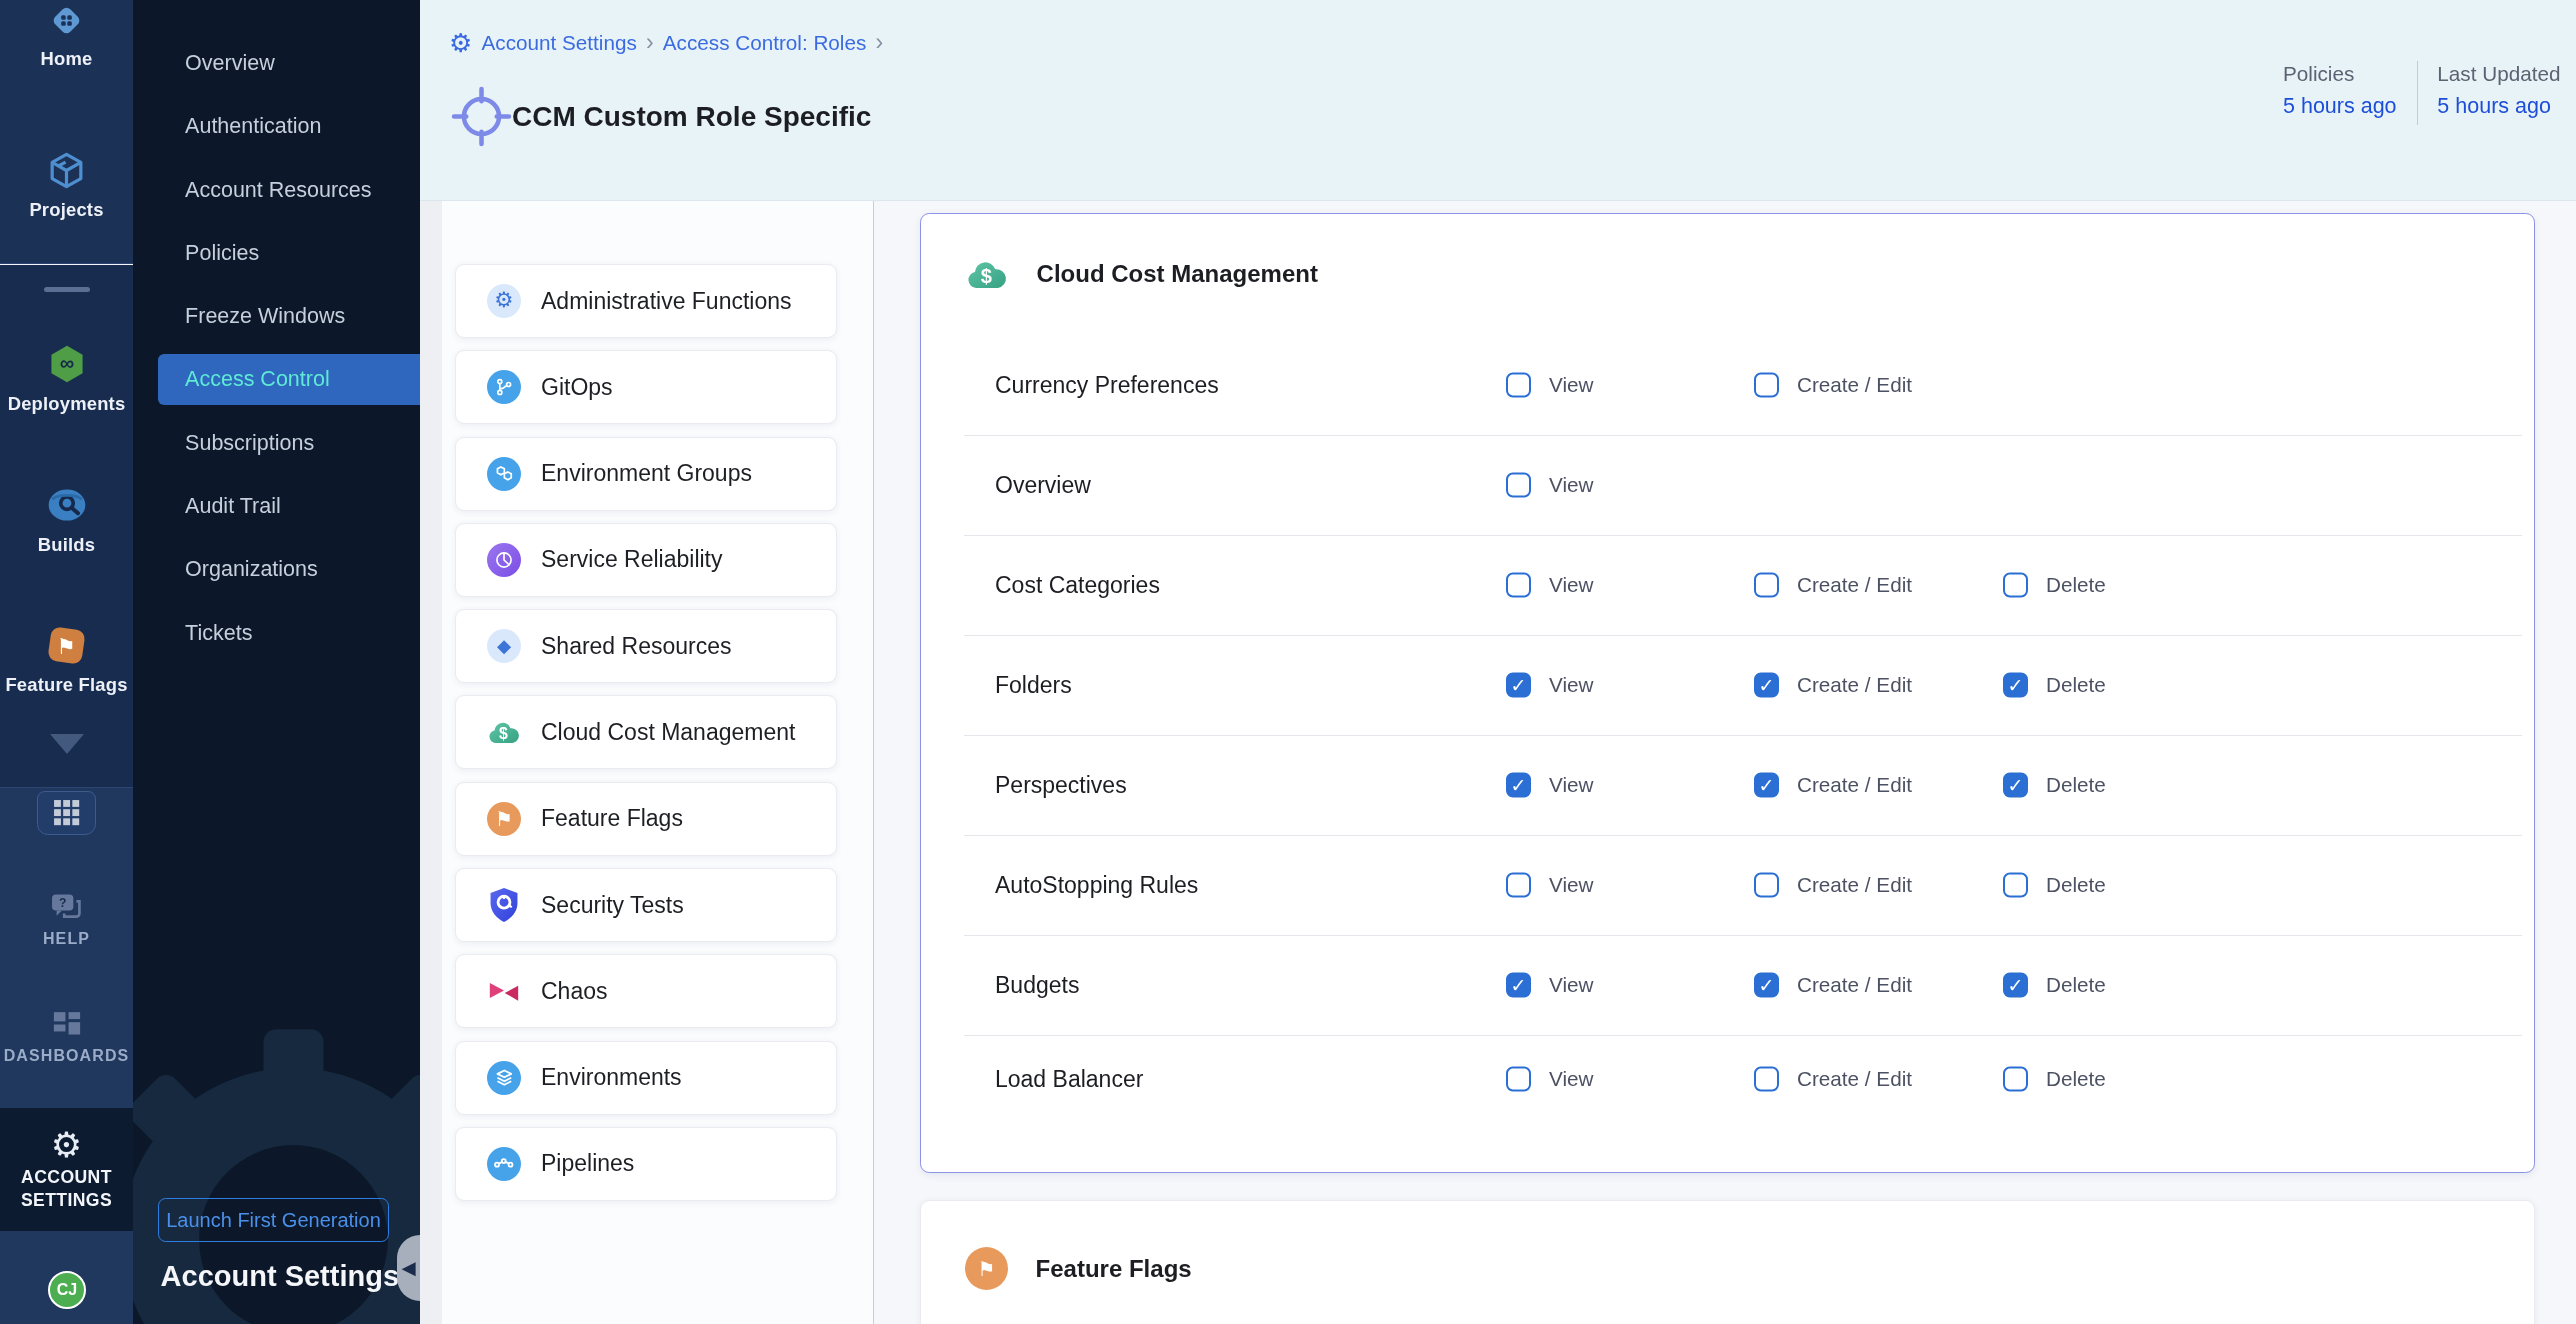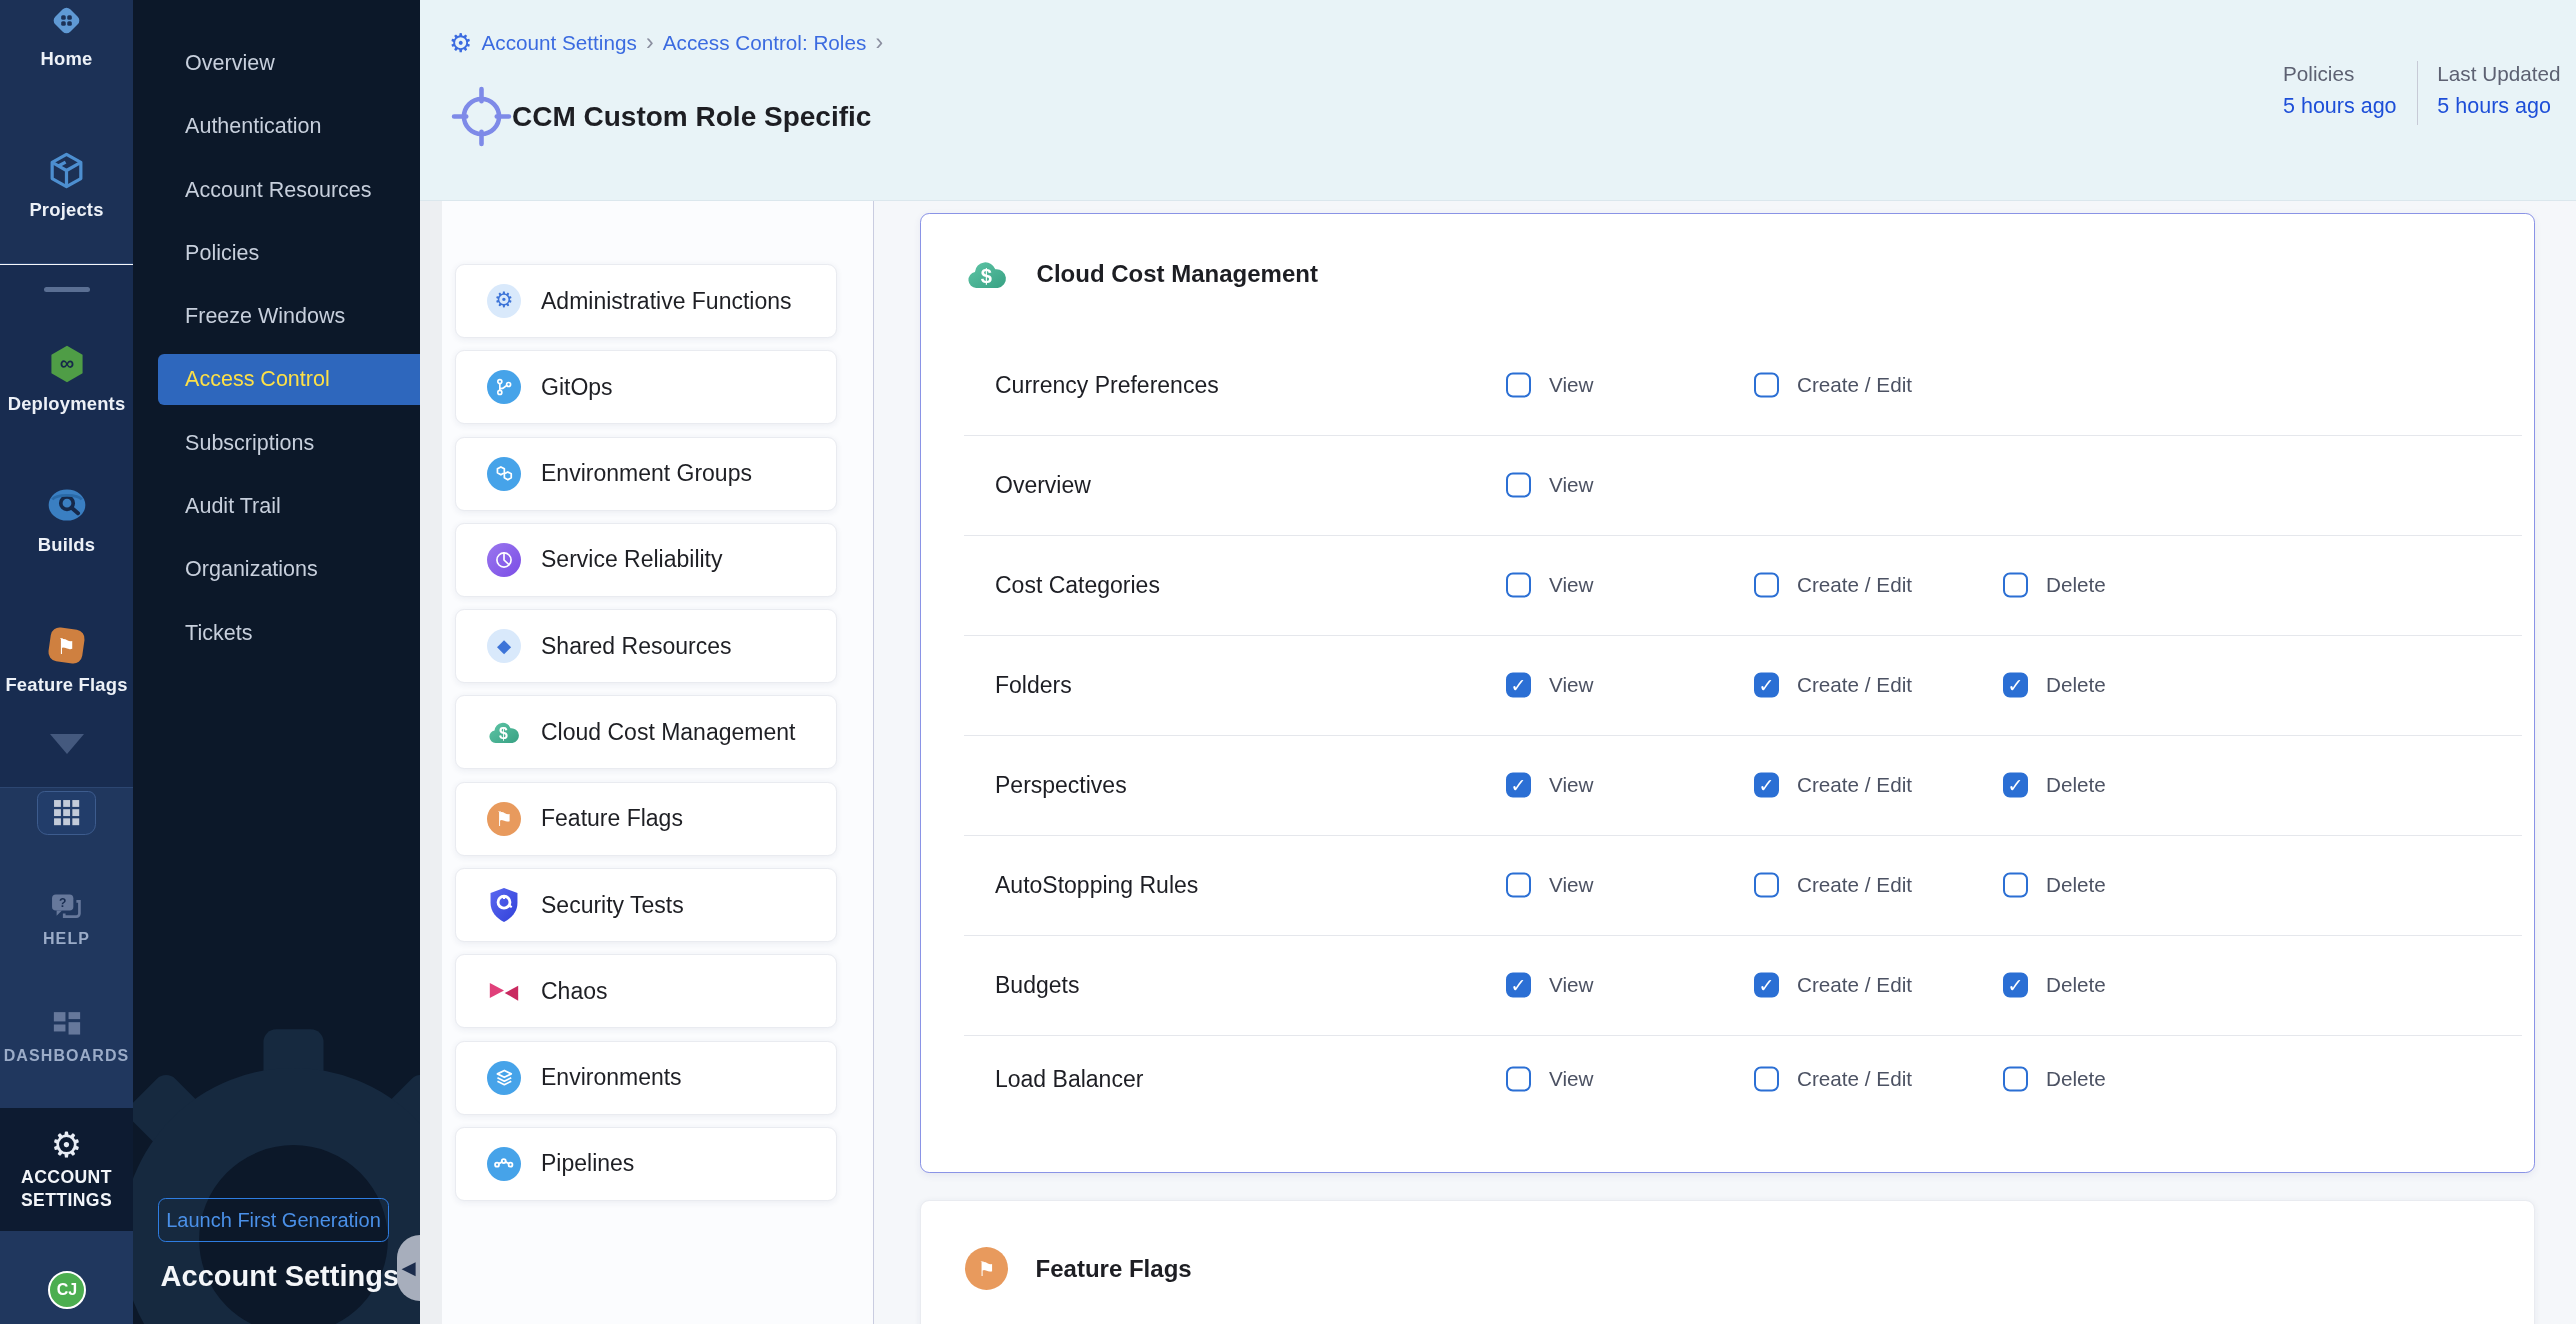--- a/index.html
+++ b/index.html
@@ -20,21 +20,21 @@
   .acct-block { position:absolute; left:0; top:320px; width:133px; height:123px; background:#0d1b31; display:flex; flex-direction:column; align-items:center; justify-content:center; gap:4.6px; cursor:pointer; }
   .acct-block .lbl2 { color:#f2f5f9; font-size:17.6px; font-weight:700; letter-spacing:0.4px; line-height:23px; text-align:center; }
   .gear-outline { color:#e8edf5; font-size:35px; line-height:35px; }
   .avatar { position:absolute; left:48px; top:483px; width:38px; height:38px; border-radius:50%; background:#4cae50; border:2.3px solid #fff; color:#fff; font-size:16px; font-weight:700; display:flex; align-items:center; justify-content:center; cursor:pointer; }
 
   
   .sidebar { position:absolute; left:133px; top:0; width:287px; height:1324px; background:#0c1829; overflow:hidden; z-index:4; }
   .wm { position:absolute; left:-54px; bottom:-130px; opacity:1; }
   .menu { position:absolute; left:0; top:38px; width:287px; }
   .menu-item { height:51px; margin:0 0 12.3px 24.5px; display:flex; align-items:center; padding-left:27.6px; color:#c7cfdc; font-size:21.5px; cursor:pointer; border-radius:6.1px 0 0 6.1px; }
-  .menu-item.sel { background:#2e67bd; color:#fde047; }
+  .menu-item.sel { background:#2e67bd; color:#5eead4; }
   .launch-btn { position:absolute; left:25px; top:1198px; width:231px; height:44px; border:1.5px solid #2e7de2; border-radius:7.7px; background:transparent; color:#4a90e8; font-size:20px; font-family:inherit; cursor:pointer; }
   .sb-title { position:absolute; left:27.6px; top:1260px; color:#f4f6f9; font-size:29px; font-weight:700; }
   .collapse-tab { position:absolute; right:0; top:1235px; width:23px; height:66px; background:#a7aebc; border-radius:33px 0 0 33px; display:flex; align-items:center; justify-content:center; color:#1b2c4c; font-size:18.4px; cursor:pointer; }
 
   
   .content { position:absolute; left:420px; top:0; width:2156px; height:1324px; background:#f5f7fa; }
   .pagehead { position:absolute; left:0; top:0; width:2156px; height:201px; background:#e8f3f7; border-bottom:0.8px solid #dbe7ed; }
   .crumbs { position:absolute; left:29px; top:29px; display:flex; align-items:center; gap:9.2px; font-size:20.7px; }
   .crumb-gear { color:#3b6be0; font-size:26px; line-height:26px; }
   .crumb-link { color:#3b6be0; cursor:pointer; }

